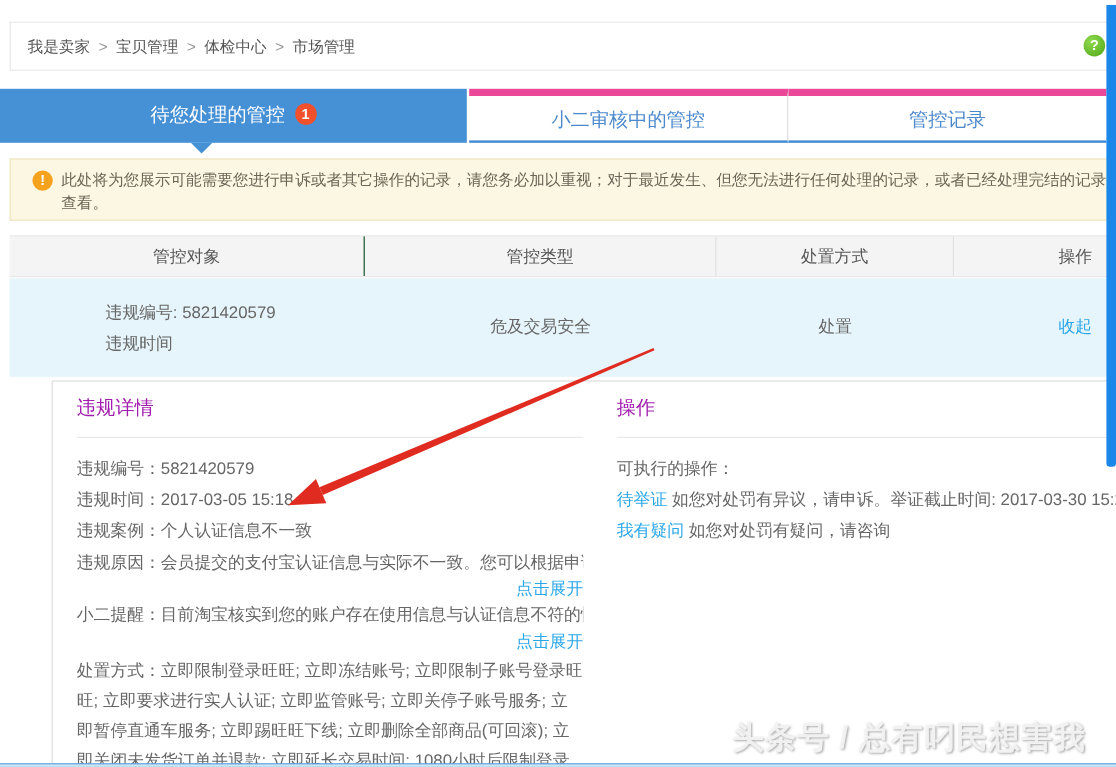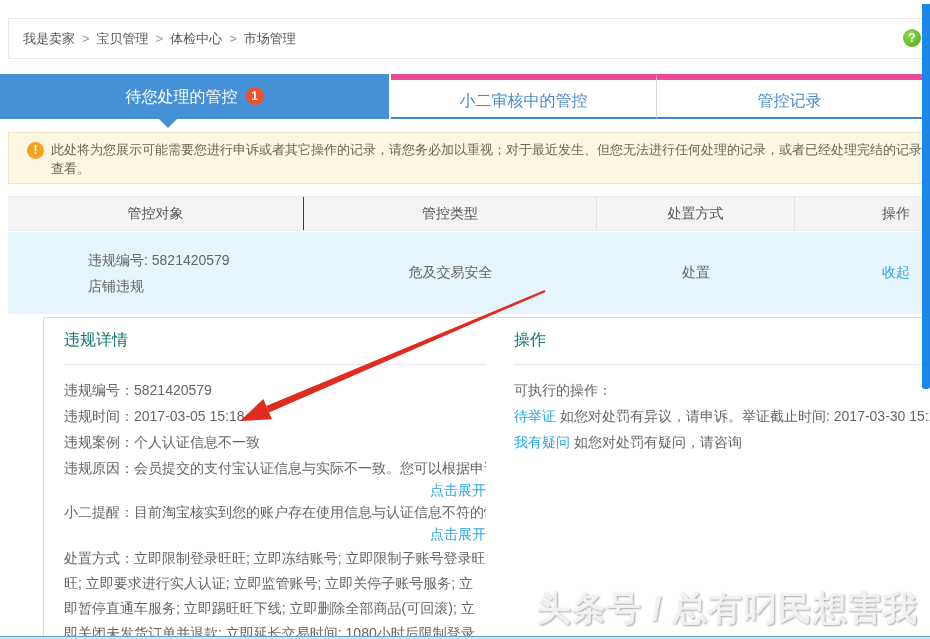--- a/index.html
+++ b/index.html
@@ -78,34 +78,34 @@
     flex-direction:column; align-items:flex-start; justify-content:center !important; }
   .trow .c1 div { line-height:26px; }
   .link { color:#2ba7e8; cursor:pointer; }
   
   .panel {
     position:absolute; top:313px; left:43px; width:900px; height:400px;
     background:#fff; border:1px solid #dcdcdc; 
   }
   .pcol-left { position:absolute; left:20px; top:12px; width:422px; }
   .pcol-right { position:absolute; left:470px; top:12px; width:420px; }
-  .ptitle { font-size:16px; color:#0f766e; height:22px; }
+  .ptitle { font-size:16px; color:#a21caf; height:22px; }
   .prule { border:none; border-top:1px solid #e8e8e8; margin-top:12px; }
   .pbody { margin-top:12px; font-size:14px; color:#666; }
   .dline { line-height:26px; white-space:nowrap; overflow:hidden; }
   .expand { line-height:18px; text-align:right; font-size:14px; }
   .dpara { line-height:25px; margin-top:3px; }
   .aline { line-height:26px; white-space:nowrap; overflow:hidden; }
   .aline .link { margin-right:4px; }
   
   #arrow-svg { position:absolute; top:0; left:0; width:930px; height:639px; pointer-events:none; z-index:40; }
   
   .watermark {
-    position:absolute; right:12px; bottom:11px; z-index:45;
-    font-size:34px; font-weight:bold; letter-spacing:1px;
+    position:absolute; right:25px; bottom:11px; z-index:45;
+    font-size:26px; font-weight:bold; letter-spacing:1px;
     color:rgba(243,243,243,0.95);
     text-shadow:1px 1px 2px rgba(110,110,110,0.6), -1px -1px 1px rgba(255,255,255,0.9);
     white-space:nowrap;
   }
   
   .right-strip { position:absolute; top:0; left:922px; width:8px; height:385px;
     background:#1b87e9; border-radius:0 0 3px 3px; z-index:50; }
   .bottom-line { position:absolute; top:632px; left:0; width:930px; height:3px;
     background:#5ba3de; border-bottom:2px solid #cfe6f5; z-index:50; }
 </style>
@@ -144,21 +144,21 @@
   <div class="thead">
     <div class="c c1">管控对象</div>
     <div class="c c2">管控类型</div>
     <div class="c c3">处置方式</div>
     <div class="c c4">操作</div>
   </div>
 
   <div class="trow">
     <div class="c c1">
       <div>违规编号: 5821420579</div>
-      <div>店铺违规</div>
+      <div>违规时间</div>
     </div>
     <div class="c c2">危及交易安全</div>
     <div class="c c3">处置</div>
     <div class="c c4">
       <span class="link">收起</span>
     </div>
   </div>
 
   <div class="panel">
     <div class="pcol-left">

